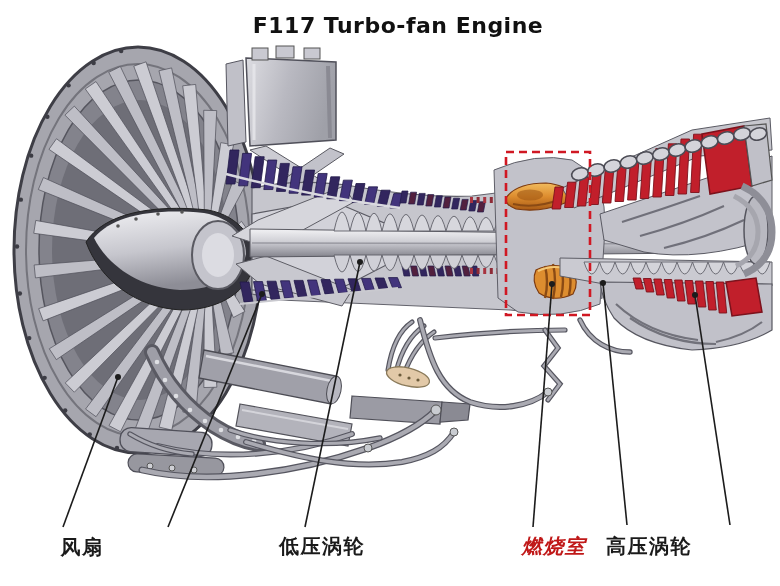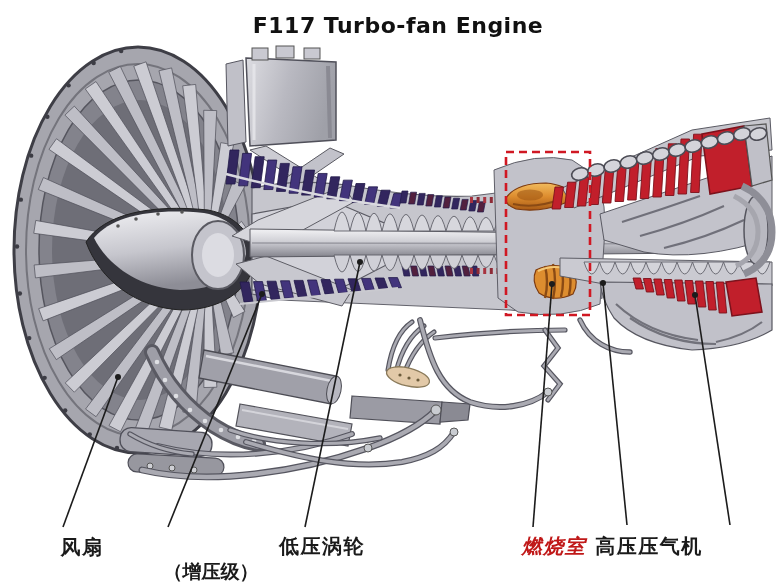--- a/index.html
+++ b/index.html
@@ -417,17 +417,16 @@
         <g id="xleader-line-hpt"></g>
         <line x1="627" y1="525" x2="603" y2="283" stroke="#1c1c1c" stroke-width="1.6"></line>
         <circle cx="603" cy="283" r="3" fill="#1c1c1c"></circle>
         <g id="xleader-line-lpt"></g>
         <line x1="730" y1="525" x2="695" y2="295" stroke="#1c1c1c" stroke-width="1.6"></line>
         <circle cx="695" cy="295" r="3" fill="#1c1c1c"></circle>
       </g>
   </svg>
 
   <div class="lbl pos-fan" style="color: rgb(26, 26, 26);">风扇</div>
-  <div class="lbl sub pos-lpcsub" style="color: rgb(26, 26, 26);">（增压级）</div>
   <div class="lbl pos-hpc" style="color: rgb(26, 26, 26);">低压涡轮</div>
   <div class="lbl hot pos-comb" style="color: rgb(192, 24, 24);">燃烧室</div>
-  <div class="lbl pos-hpt" style="color: rgb(26, 26, 26);">高压压气机</div>
+  <div class="lbl pos-hpt" style="color: rgb(26, 26, 26);">高压涡轮</div>
 </div>
 
 </body></html>

